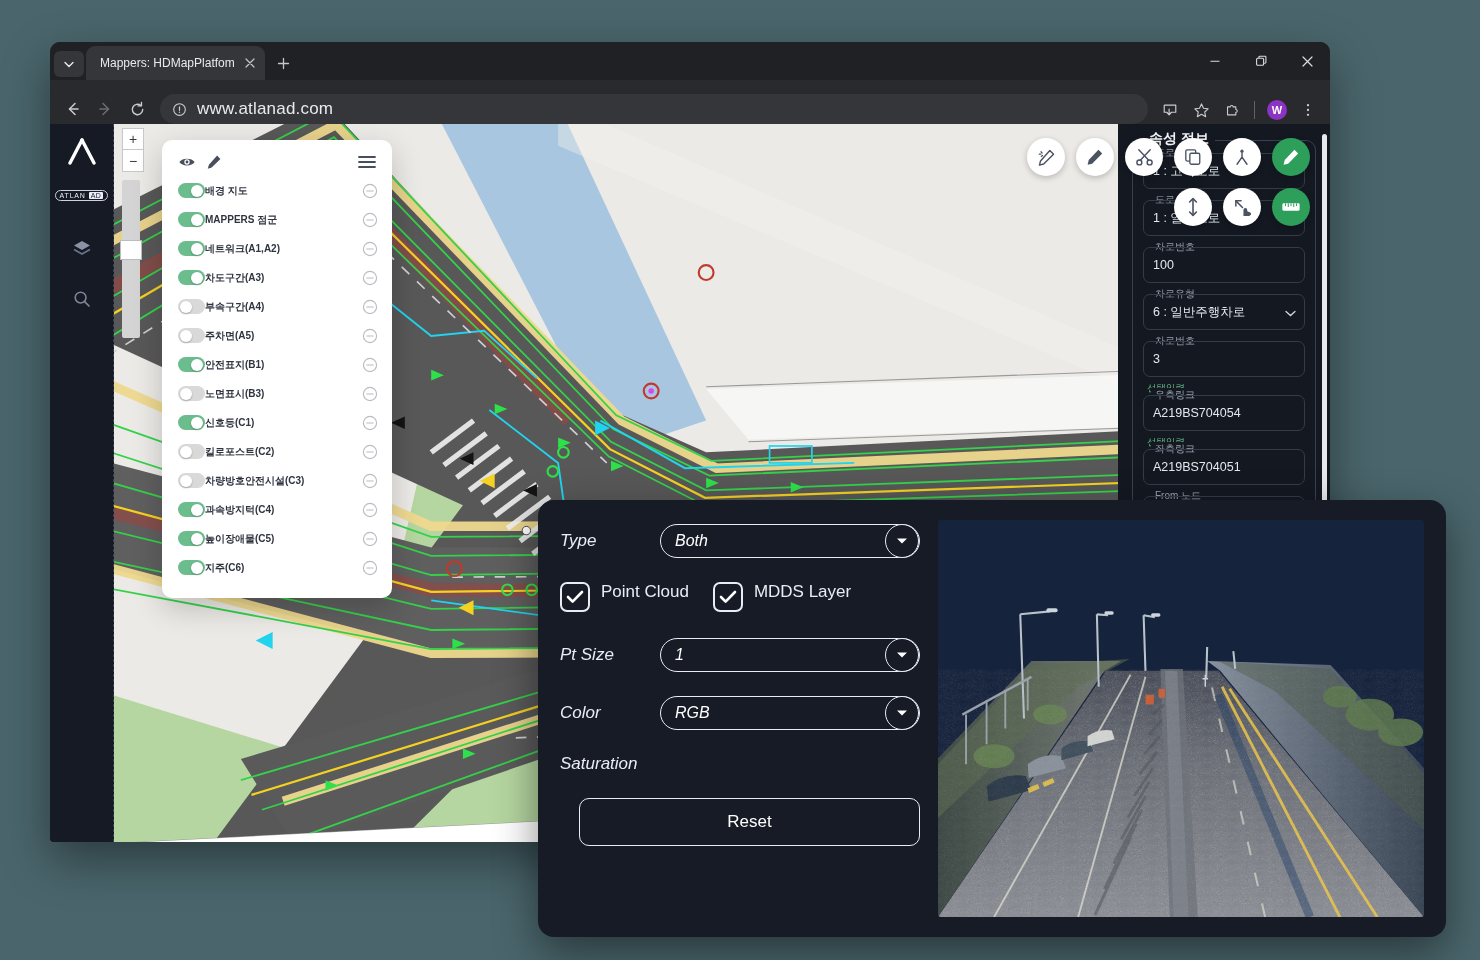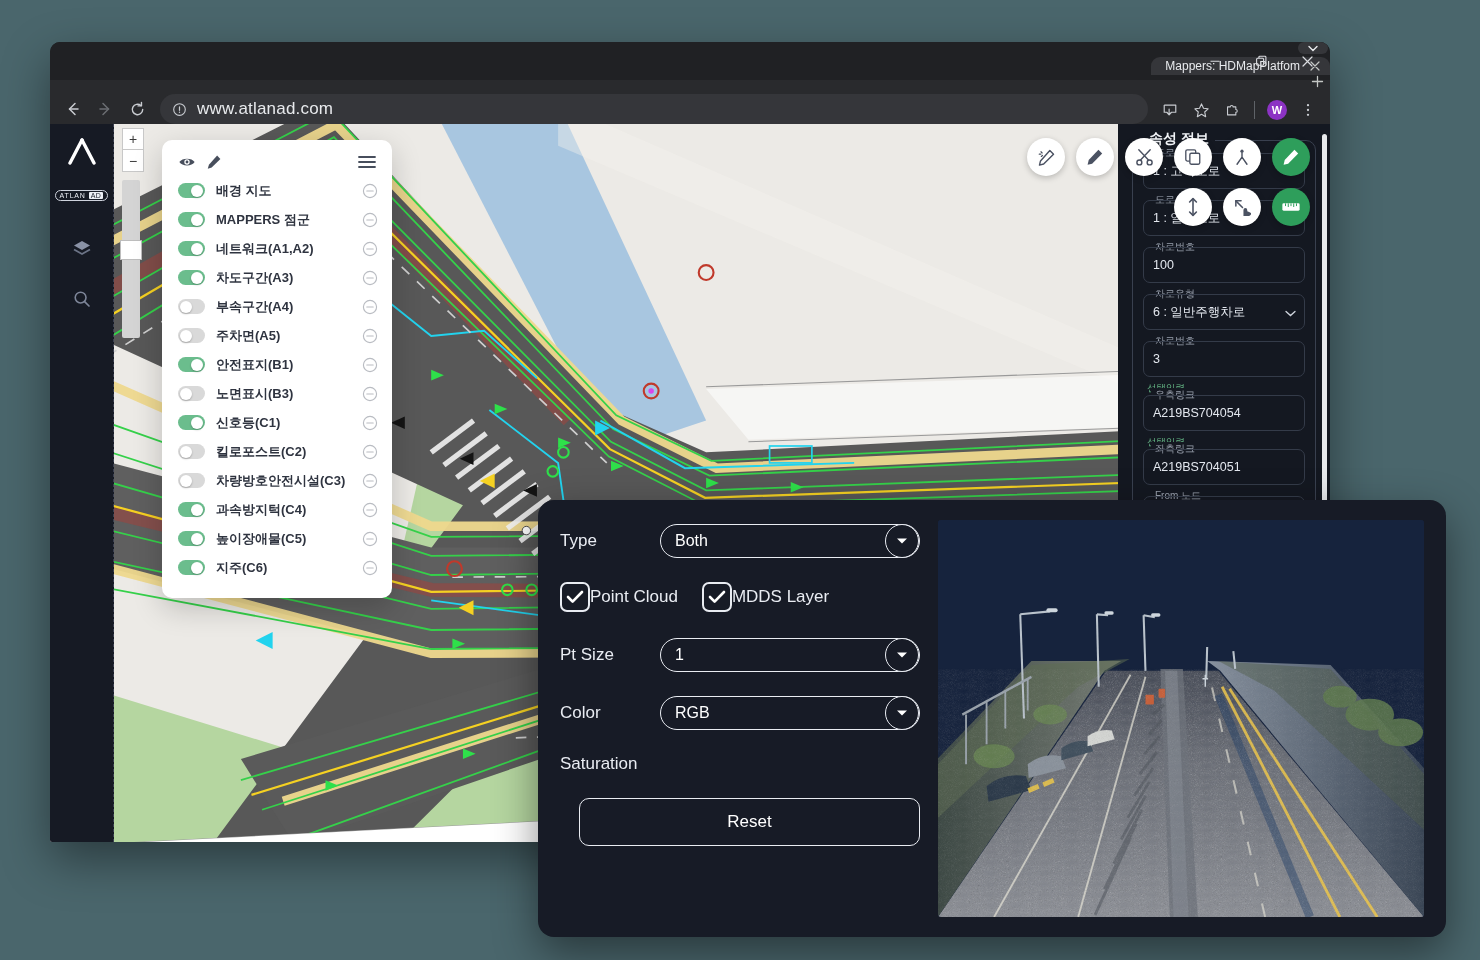--- a/index.html
+++ b/index.html
@@ -18,21 +18,21 @@
     background: #202124;
     border-radius: 10px 10px 2px 2px;
     box-shadow: 0 18px 48px rgba(0,0,0,0.42);
     overflow: hidden;
   }
 
   
   .tabstrip {
     height: 38px; background: #202124;
     position: relative;
-    display: flex; align-items: flex-end; flex-direction: column;
+    display: flex; align-items: flex-end;
   }
   .tab-list-btn {
     width: 30px; height: 26px; margin: 0 2px 3px 4px;
     background: #35363a; border-radius: 6px;
     display: flex; align-items: center; justify-content: center;
     color: #e8eaed;
   }
   .tab {
     height: 34px; min-width: 170px; max-width: 220px;
     background: #35363a;
@@ -156,21 +156,21 @@
     flex: 0 0 27px; background: #d9d9d9;
   }
   .toggle.on { background: #6bbd8d; }
   .toggle .knob {
     position: absolute; top: 1.5px; left: 1.5px;
     width: 12px; height: 12px; border-radius: 50%; background: #fff;
     box-shadow: 0 1px 2px rgba(0,0,0,0.25);
   }
   .toggle.on .knob { left: 13px; }
   .layer-label {
-    margin-left: 11px; font-size: 13px; color: #2f3440; font-weight: bold;
+    font-size: 10px; color: #2f3440; font-weight: bold;
     white-space: nowrap;
   }
   .minus-ico { margin-left: auto; color: #b9bcc2; display: flex; }
 
   
   .maptools { position: absolute; right: 20px; top: 14px; z-index: 9; }
   .mt-row { display: flex; gap: 11px; justify-content: flex-end; margin-bottom: 12px; }
   .mt-btn {
     width: 38px; height: 38px; border-radius: 50%; background: #fff;
     box-shadow: 0 2px 6px rgba(0,0,0,0.22);
@@ -214,35 +214,35 @@
   
   .viewer3d {
     position: absolute; left: 538px; top: 500px;
     width: 908px; height: 437px;
     background: #171b26; border-radius: 16px;
     box-shadow: 0 16px 44px rgba(0,0,0,0.45);
     padding: 20px 22px; display: flex; gap: 18px; z-index: 20;
   }
   .v3-controls { width: 360px; flex: 0 0 360px; padding-top: 4px; }
   .v3-title { color: #fff; font-size: 19px; font-weight: bold; margin: 0 0 34px 2px; }
-  .v3-row { display: flex; align-items: center; margin-bottom: 24px; }
+  .v3-row { display: flex; align-items: center; margin-bottom: 24px; font-style: italic; }
   .v3-lab { color: #e9ecf2; font-size: 17px; width: 100px; flex: 0 0 100px; }
   .v3-select {
     flex: 1; height: 34px; border: 1.6px solid #e9ecf2; border-radius: 17px;
     display: flex; align-items: center; position: relative;
     padding: 0 0 0 14px; color: #fff; font-size: 16px;
   }
   .v3-select .arrowbox {
     position: absolute; right: 0; top: -1px; width: 34px; height: 34px;
     border: 1.6px solid #e9ecf2; border-radius: 17px;
     display: flex; align-items: center; justify-content: center;
     background: #171b26;
   }
   .v3-checks { display: flex; align-items: center; margin-bottom: 26px; gap: 16px; }
-  .v3-check { display: flex; align-items: center; }
+  .v3-check { display: flex; gap: 11px; }
   .cbox {
     width: 30px; height: 30px; border: 2px solid #e9ecf2; border-radius: 7px;
     display: flex; align-items: center; justify-content: center; color: #fff;
   }
   .cbox-label { color: #e9ecf2; font-size: 17px; white-space: nowrap; }
   .v3-reset {
     height: 48px; border: 1.6px solid #e9ecf2; border-radius: 10px;
     display: flex; align-items: center; justify-content: center;
     color: #fff; font-size: 17px; margin-top: 6px; margin-left: 19px;
   }

